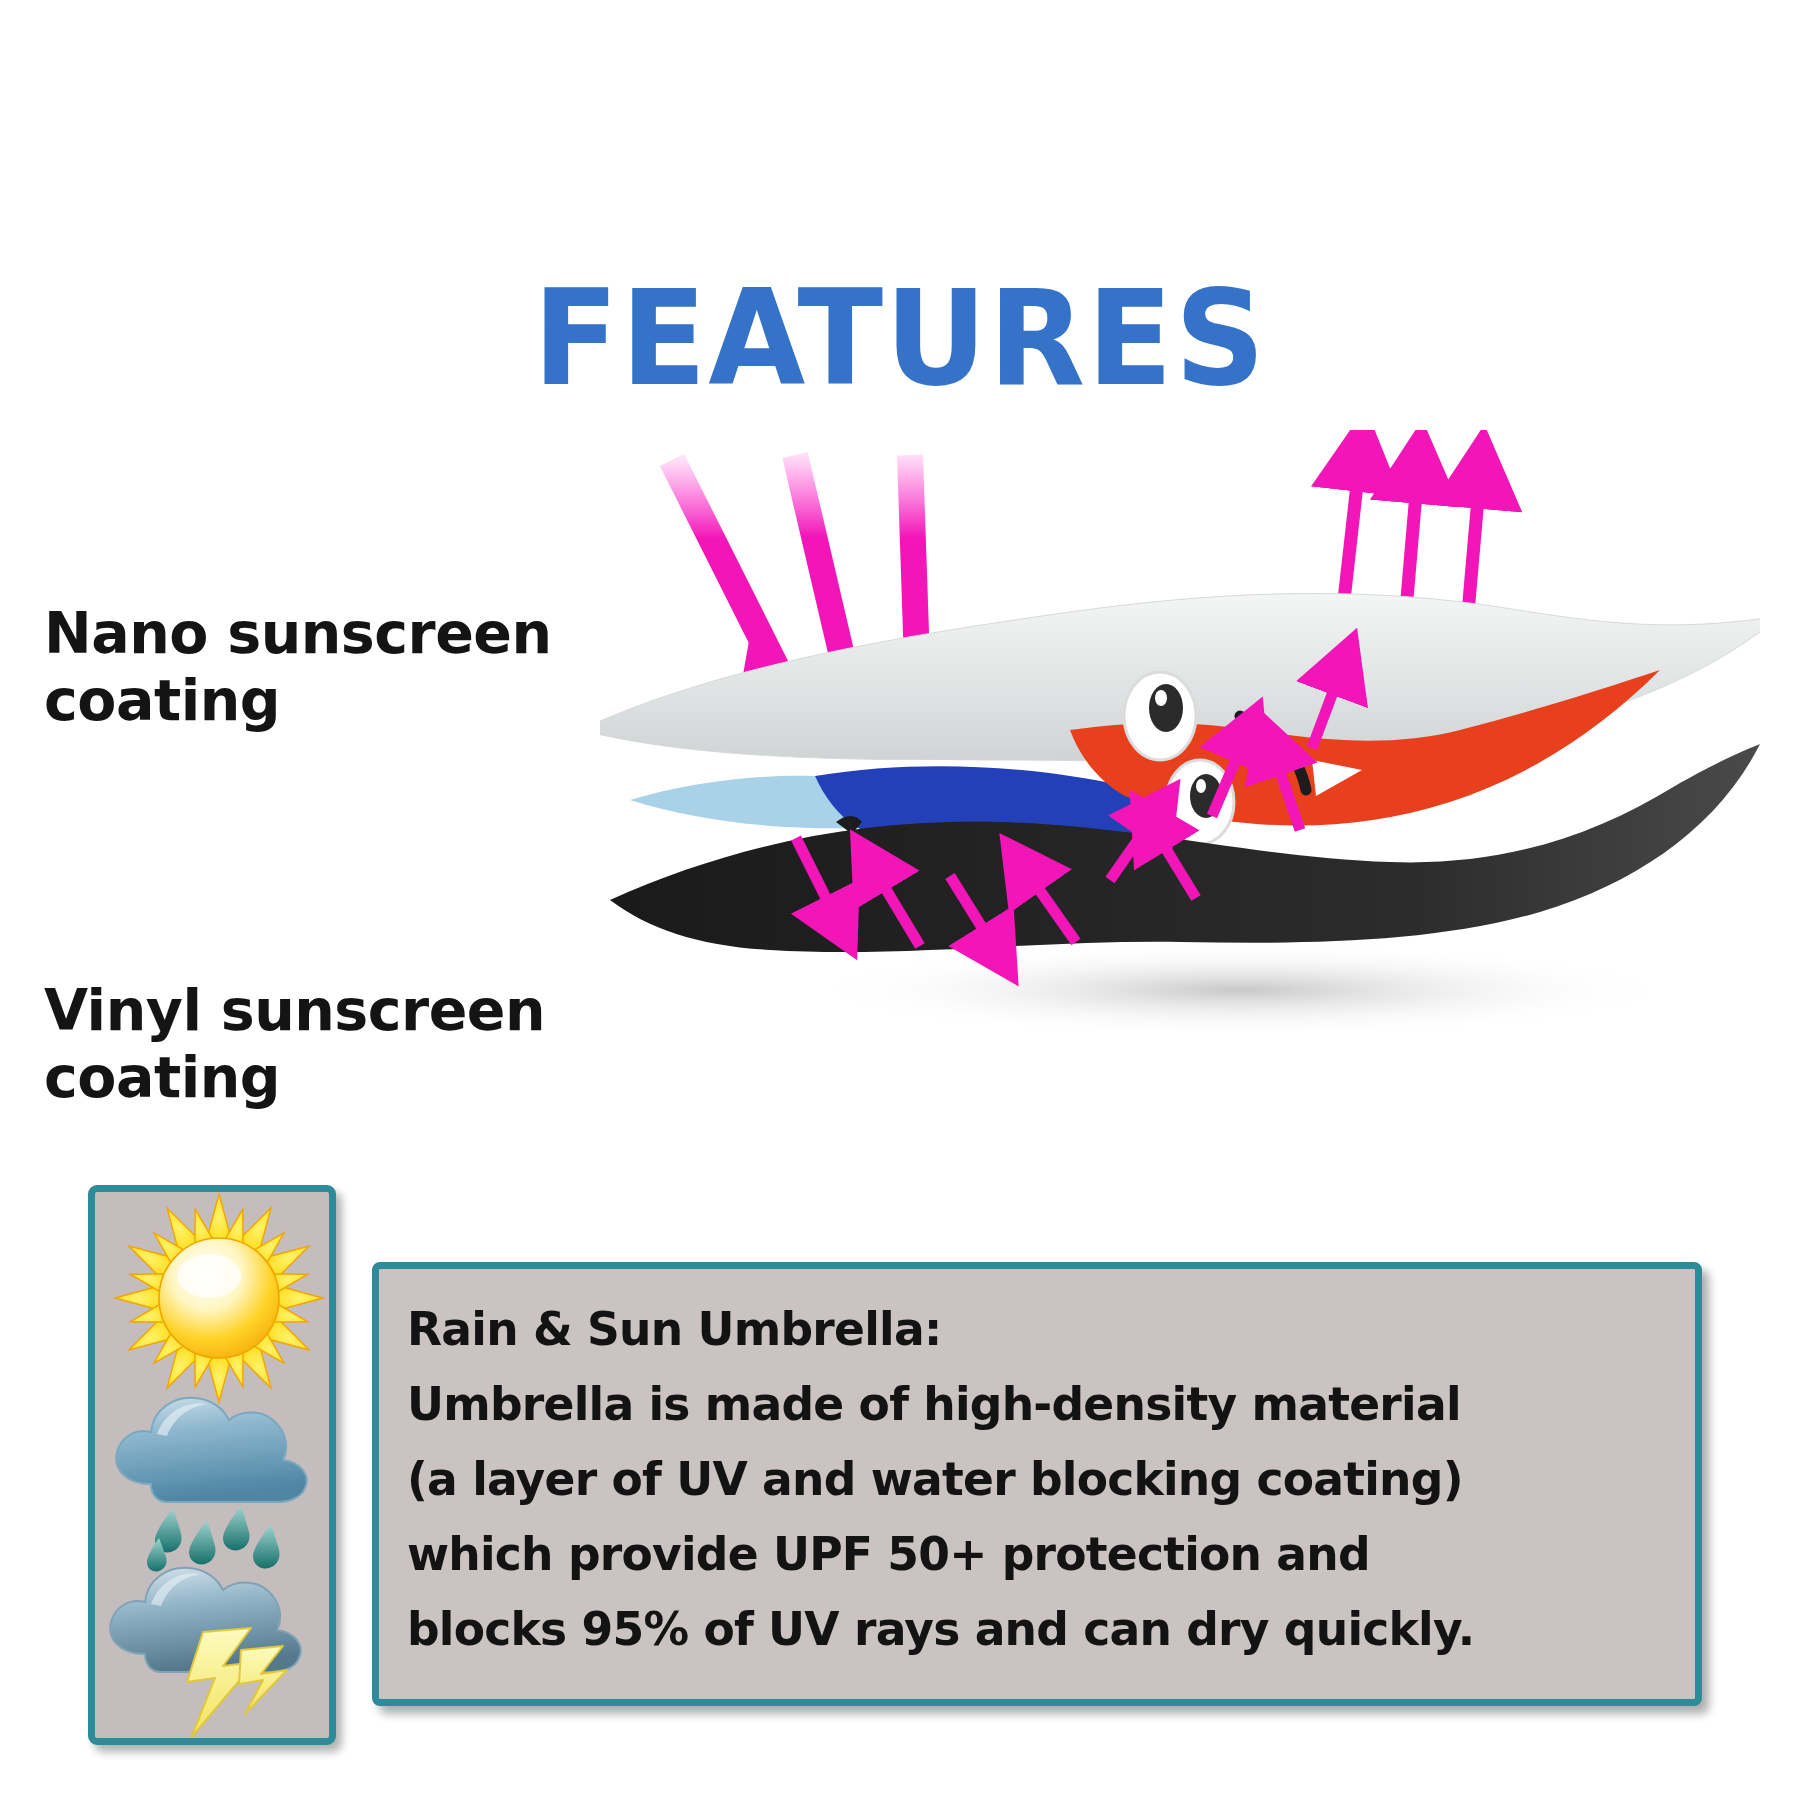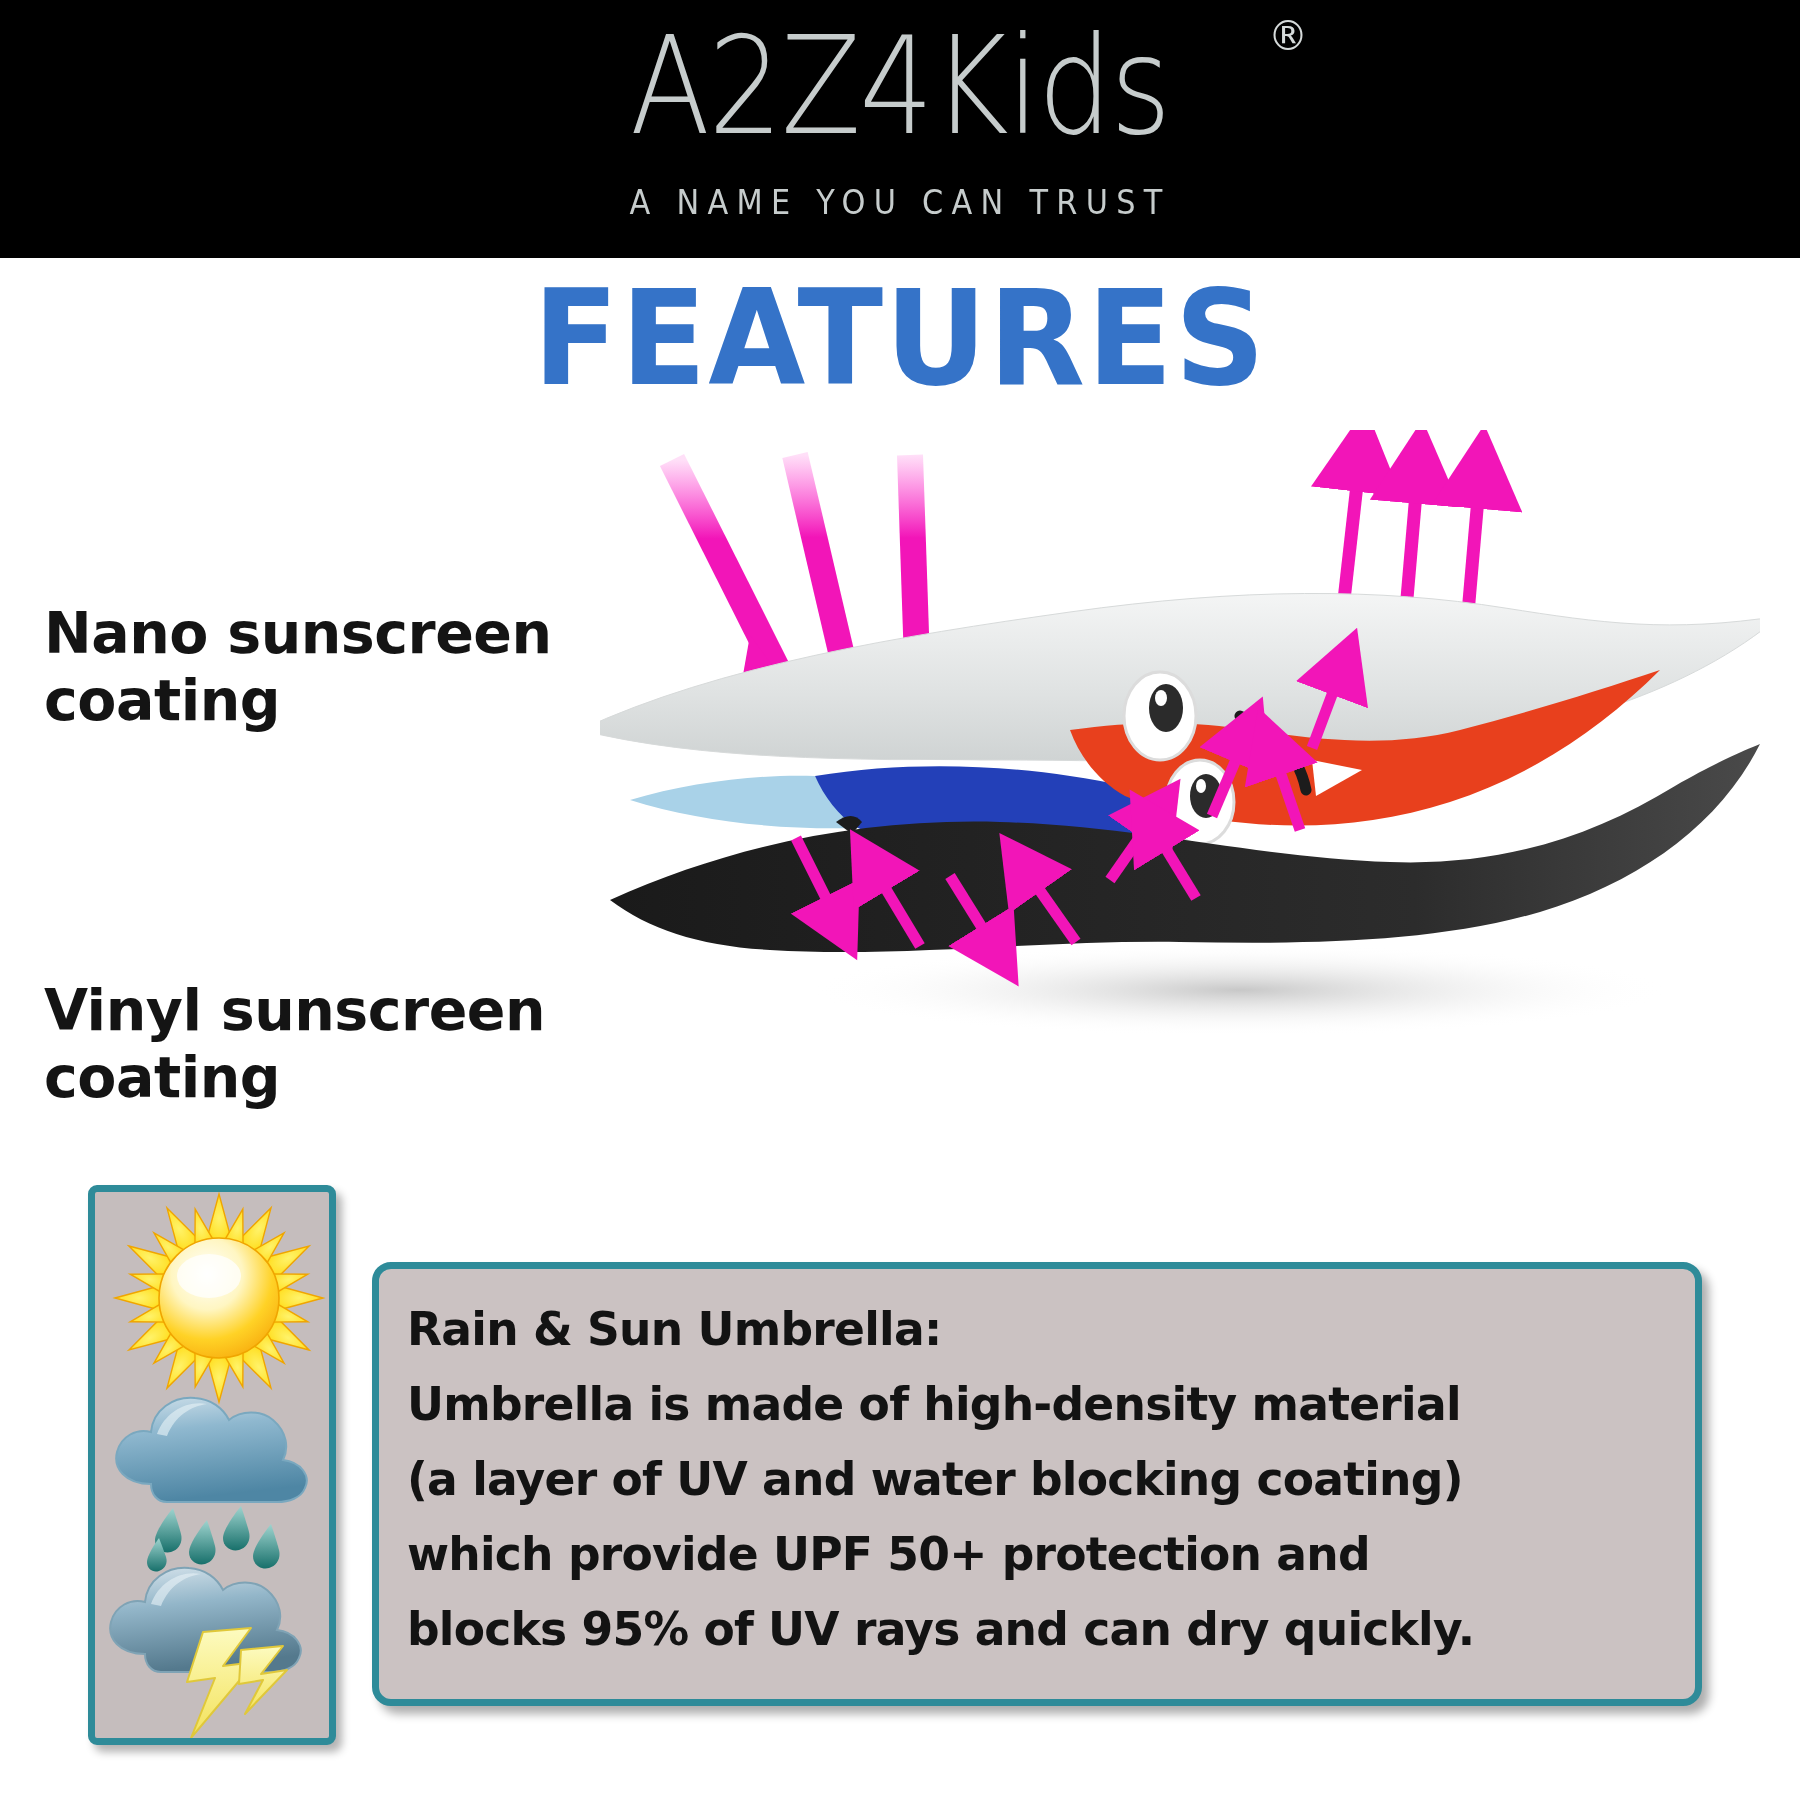--- a/index.html
+++ b/index.html
@@ -94,21 +94,21 @@
   #slot-sun{top:-6px;height:220px;}
   #slot-rain{top:196px;height:190px;}
   #slot-storm{top:370px;height:200px;}
 
   
   .desc-box{
     position:absolute;left:372px;top:1262px;
     width:1330px;height:444px;
     background:#cbc2c2;
     border:7px solid #2e8b99;
-    border-radius:19px;
+    border-radius:8px;
     box-sizing:border-box;
     box-shadow:7px 8px 10px rgba(0,0,0,0.32);
     padding:22px 28px 0 28px;
   }
   .desc-line{
     font-family:"DejaVu Sans", sans-serif;
     font-weight:bold;
     color:#131313;
     font-size:47px;
     line-height:75px;
@@ -116,27 +116,20 @@
     white-space:nowrap;
     transform:scaleX(0.97);
     transform-origin:left center;
   }
 </style>
 </head>
 <body>
 
 <div id="page">
 
-  <div class="header-bar">
-    <div class="brand-wrap">
-      <span class="brand-name">A2Z4Kids</span>
-    </div>
-    <span class="brand-reg">®</span>
-    <div class="brand-tag">A NAME YOU CAN TRUST</div>
-  </div>
 
   <div class="features-title">FEATURES</div>
 
   <div class="side-label" id="label-nano">Nano sunscreen
 coating</div>
   <div class="side-label" id="label-vinyl">Vinyl sunscreen
 coating</div>
 
   <div class="illus">
     <svg width="1160" height="620" viewBox="0 0 1160 620" xmlns="http://www.w3.org/2000/svg">

